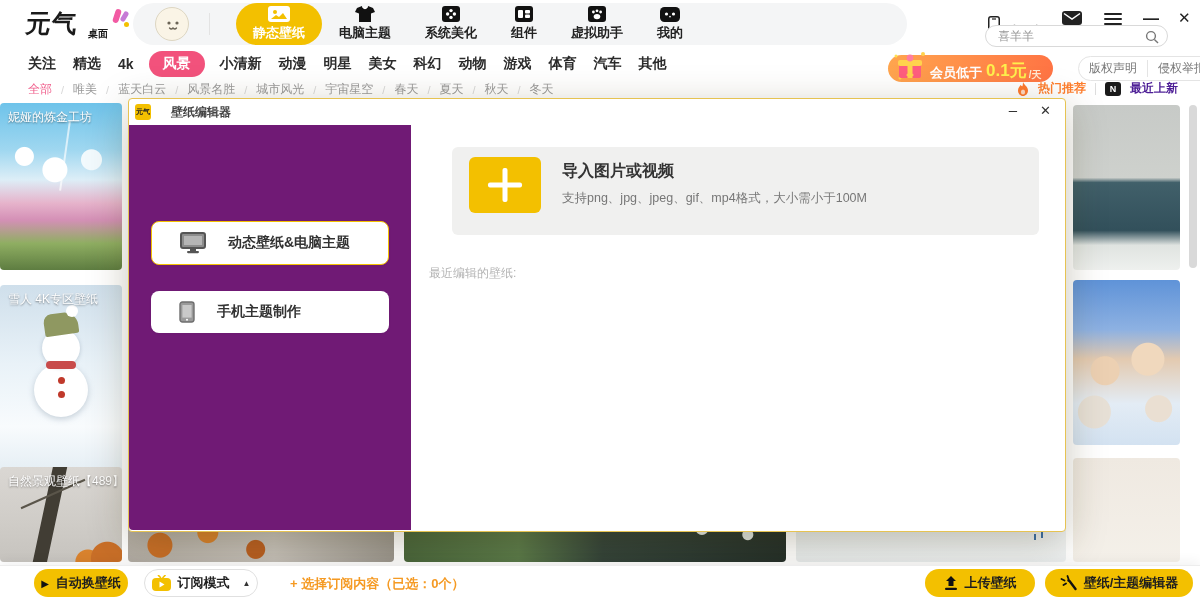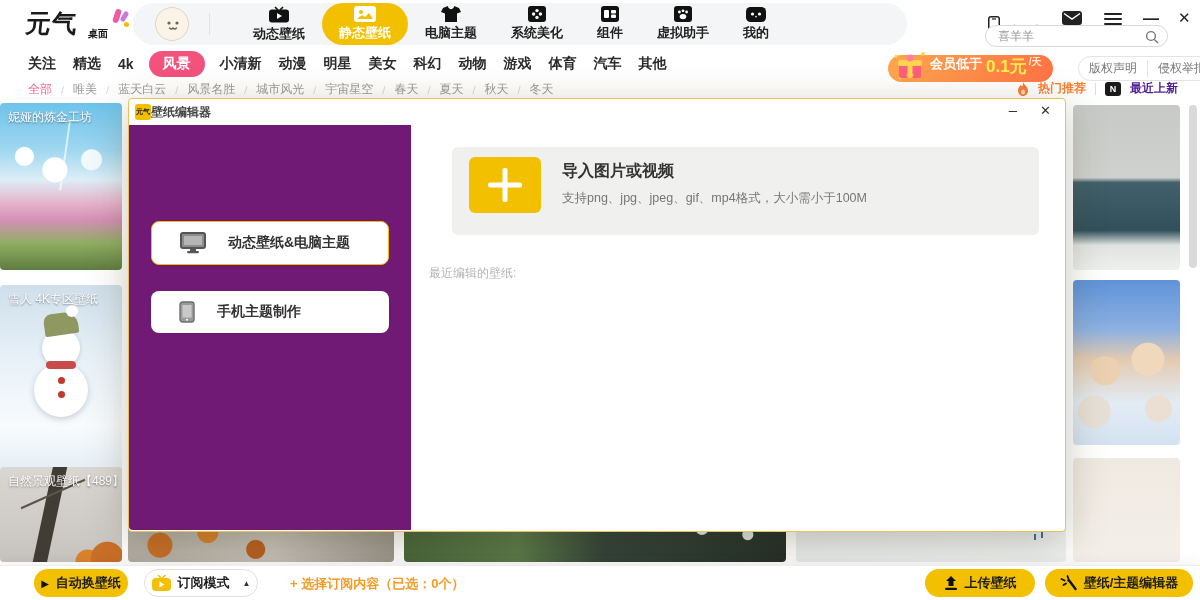--- a/index.html
+++ b/index.html
@@ -36,21 +36,21 @@
   .search { position:absolute; left:985px; top:25px; width:183px; height:22px; border:1px solid #d9d9d9; border-radius:11px; background:#fff; }
   .search input { position:absolute; inset:0; border:0; outline:0; background:transparent; padding:0 26px 0 12px; font-size:12px; color:#333; font-family:inherit; }
   .search input::placeholder { color:#999; }
   .search svg { position:absolute; right:8px; top:4px; }
 
   
   .tabs { position:absolute; left:28px; top:55px; display:flex; align-items:center; gap:17px; }
   .tab { font-size:14px; font-weight:700; color:#2b2b2b; cursor:pointer; white-space:nowrap; }
   .tab.sel { background:#f2527c; color:#fff; padding:4px 14px; border-radius:14px; margin:-4px -2px; }
 
-  .member-badge { position:absolute; left:888px; top:55px; height:27px; border-radius:14px; background:linear-gradient(90deg,#ffa54e,#ff7444); display:flex; align-items:flex-start; padding:0 12px 0 42px; cursor:pointer; }
+  .member-badge { position:absolute; left:888px; top:55px; height:27px; border-radius:14px; background:linear-gradient(90deg,#ffa54e,#ff7444); display:flex; align-items:flex-end; padding:0 12px 0 42px; cursor:pointer; }
   .member-badge svg.gift { position:absolute; left:4px; top:-5px; }
   .mb-prefix { color:#fff; font-size:13px; font-weight:700; }
   .mb-price { color:#fff04d; font-size:17px; font-weight:800; margin-left:4px; }
   .mb-suffix { color:#ffe9d2; font-size:10px; font-weight:700; margin-left:2px; }
 
   .legal { position:absolute; left:1078px; top:56px; height:25px; background:#fff; border:1px solid #e4e4e4; border-radius:13px; display:flex; align-items:center; }
   .legal span { font-size:12px; color:#777; padding:0 10px; cursor:pointer; white-space:nowrap; }
   .legal span + span { border-left:1px solid #e4e4e4; }
 
   
@@ -121,21 +121,21 @@
   .s-light { left:796px; width:270px; background:linear-gradient(90deg,#e9edee,#eff2f3); }
   .skier { position:absolute; width:2px; height:6px; background:#3a6ea8; top:14px; }
   .skier.k1 { left:238px; } .skier.k2 { left:245px; top:12px; }
 
   .scrollbar { position:absolute; right:3px; top:105px; width:8px; height:163px; background:#d9d9d9; border-radius:4px; cursor:pointer; }
 
   
   .modal { position:absolute; left:128px; top:98px; width:938px; height:434px; background:#fff; border:1px solid #e6c352; border-radius:4px; box-shadow:0 10px 40px rgba(60,50,10,.28); z-index:10; }
   .m-titlebar { position:absolute; left:0; top:0; right:0; height:26px; display:flex; align-items:center; padding-left:6px; }
   .m-logo { width:16px; height:16px; background:#f3c000; border-radius:3px; color:#222; font-size:7px; font-weight:800; display:flex; align-items:center; justify-content:center; }
-  .m-title { font-size:12px; font-weight:700; color:#444; margin-left:0; }
+  .m-title { font-size:12px; font-weight:700; color:#444; margin-left:20px; }
   .m-min { position:absolute; right:48px; top:2px; font-size:15px; color:#333; cursor:pointer; }
   .m-close { position:absolute; right:14px; top:4px; font-size:13px; color:#333; cursor:pointer; }
   .m-side { position:absolute; left:0; top:26px; bottom:1px; width:282px; background:#701a75; border-radius:0 0 0 4px; }
   .m-tab { position:absolute; left:22px; width:238px; height:44px; background:#fff; border-radius:8px; display:flex; align-items:center; padding-left:28px; gap:22px; cursor:pointer; box-shadow:0 1px 3px rgba(0,0,0,.04); }
   .m-tab .lbl { font-size:14px; font-weight:600; color:#333; white-space:nowrap; }
   .m-tab.sel { border:1.5px solid #f3c000; }
   .m-tab.t1 { top:96px; }
   .m-tab.t2 { top:166px; height:42px; }
   .m-main { position:absolute; left:282px; top:26px; right:1px; bottom:1px; background:#fff; }
   .import-card { position:absolute; left:41px; top:22px; width:587px; height:88px; background:#f0f0ef; border-radius:6px; cursor:pointer; }
@@ -178,28 +178,20 @@
   <div class="nav-pill">
     <div class="avatar">
       <svg width="34" height="34" viewBox="0 0 34 34">
         <circle cx="13" cy="15" r="1.6" fill="#6b6456"></circle>
           <circle cx="21" cy="15" r="1.6" fill="#6b6456"></circle>
         <path d="M13.5 20q1.8 2 3.5 0 1.8 2 3.5 0" stroke="#6b6456" stroke-width="1.3" fill="none" stroke-linecap="round"></path>
       </svg>
     </div>
     <div class="nav-divider"></div>
 
-    <div class="nav-item">
-      <svg width="20" height="17" viewBox="0 0 20 17">
-        <path d="M6 1l3 3M14 1l-3 3" stroke="#111" stroke-width="1.6" fill="none"></path>
-        <rect y="3.5" width="20" height="13" rx="3" fill="#111"></rect>
-        <path d="M8 7l5 3-5 3z" fill="#fff"></path>
-      </svg>
-      <span class="lbl">动态壁纸</span>
-    </div>
 
     <div class="nav-item sel">
       <svg width="22" height="16" viewBox="0 0 22 16">
         <rect width="22" height="16" rx="3" fill="#fff"></rect>
         <circle cx="7" cy="6" r="2" fill="#f3c000"></circle>
         <path d="M3 13l5-4 3 2 4-4 4 6z" fill="#f3c000"></path>
       </svg>
       <span class="lbl">静态壁纸</span>
     </div>
 

